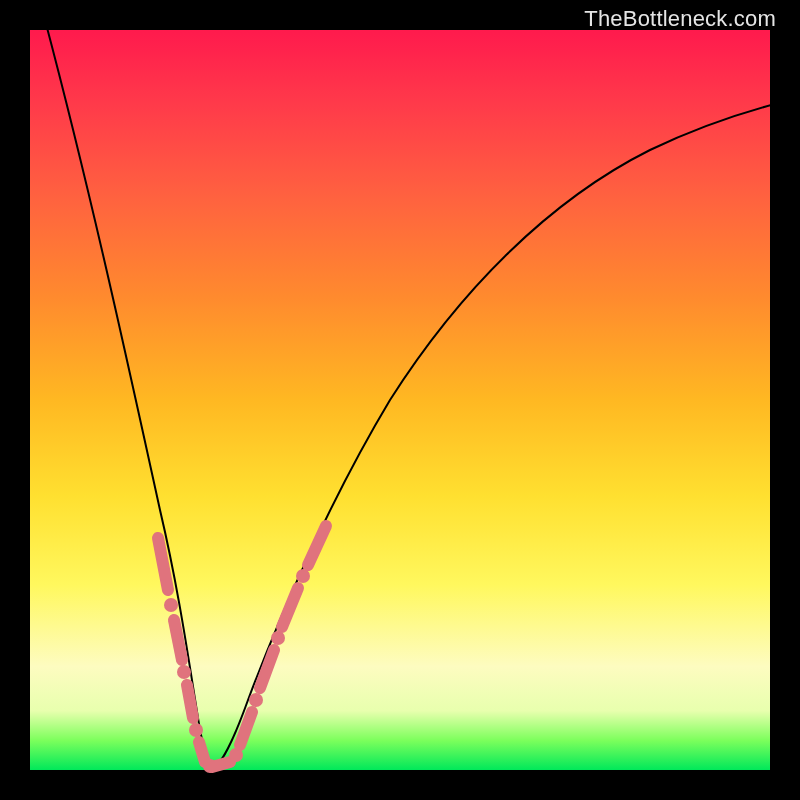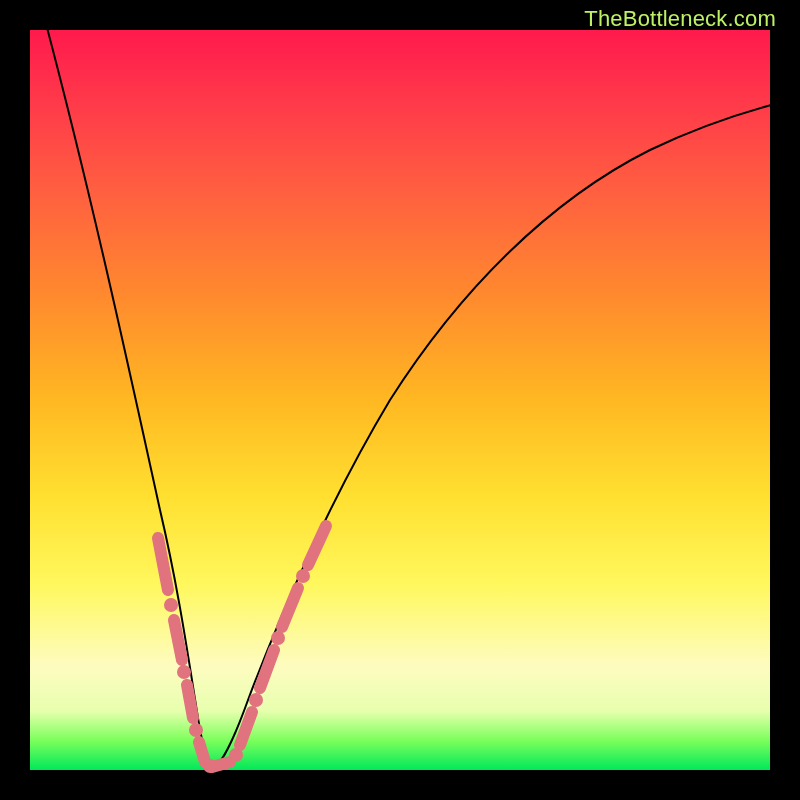--- a/index.html
+++ b/index.html
@@ -35,21 +35,21 @@
       #e8ffae 92%,
       #7cff5c 96%,
       #00e85a 100%);
   }
   .watermark {
     position: absolute;
     top: 6px;
     right: 24px;
     font-size: 22px;
     font-weight: 500;
-    color: #bef264;
+    color: #e5e5e5;
     letter-spacing: 0.2px;
     user-select: none;
     margin-left: 24px;
   }
   svg.curve {
     position: absolute;
     left: 0;
     top: 0;
     width: 740px;
     height: 740px;

